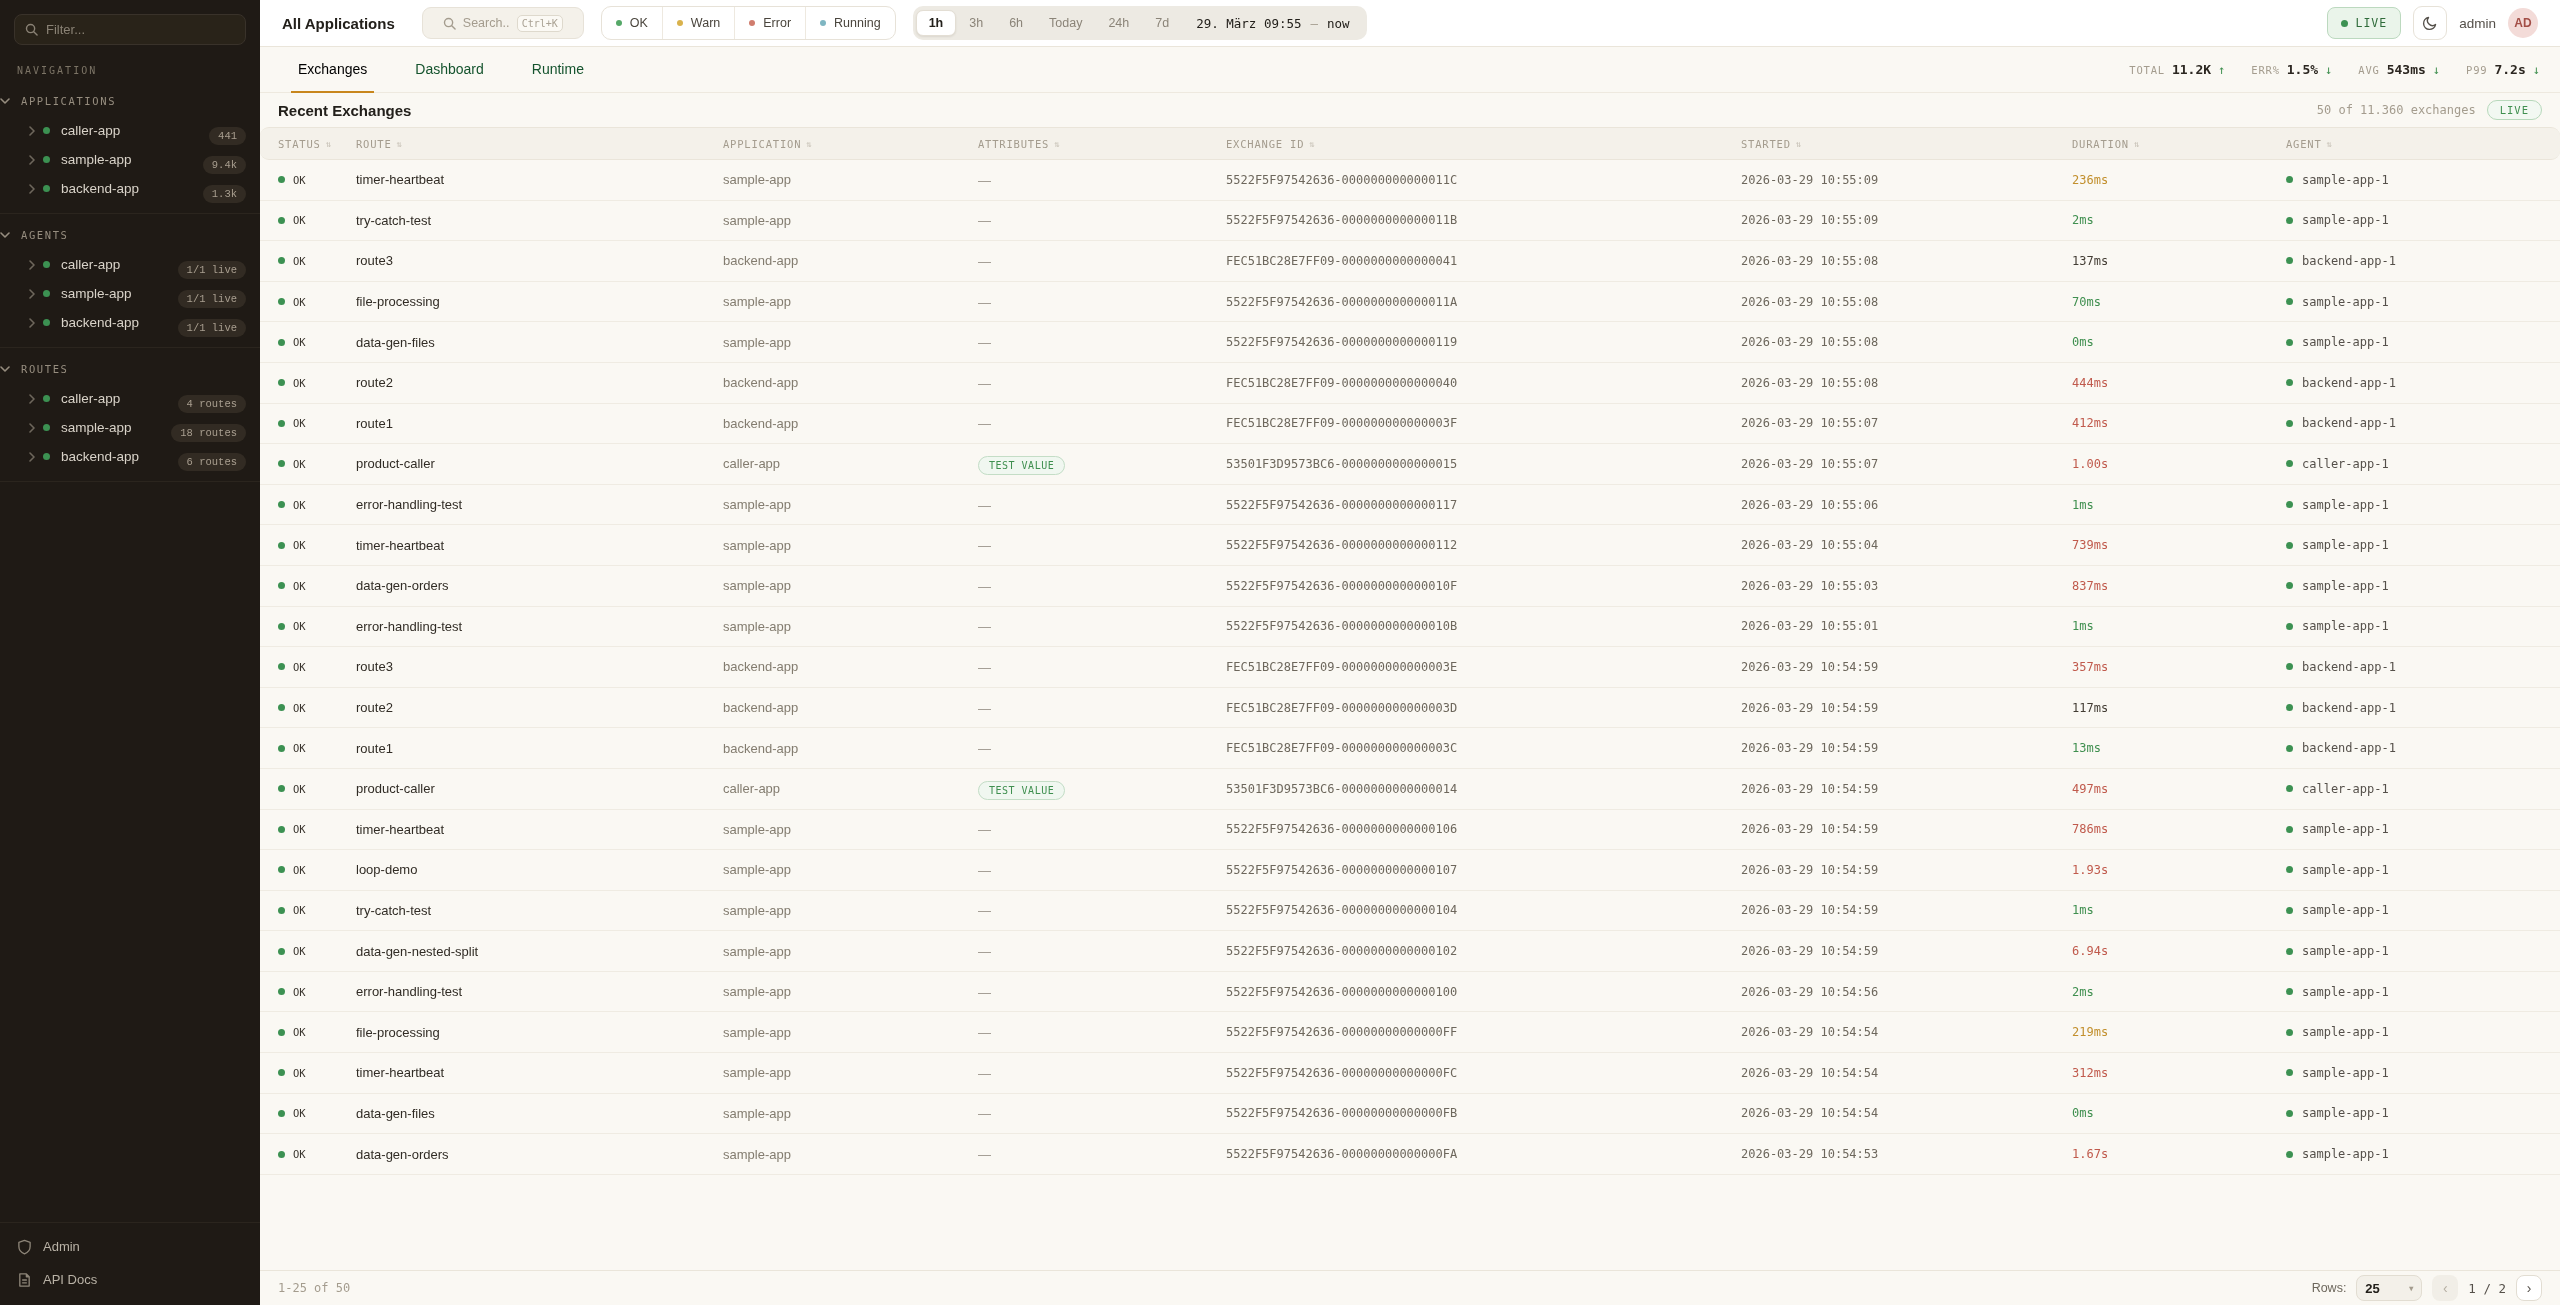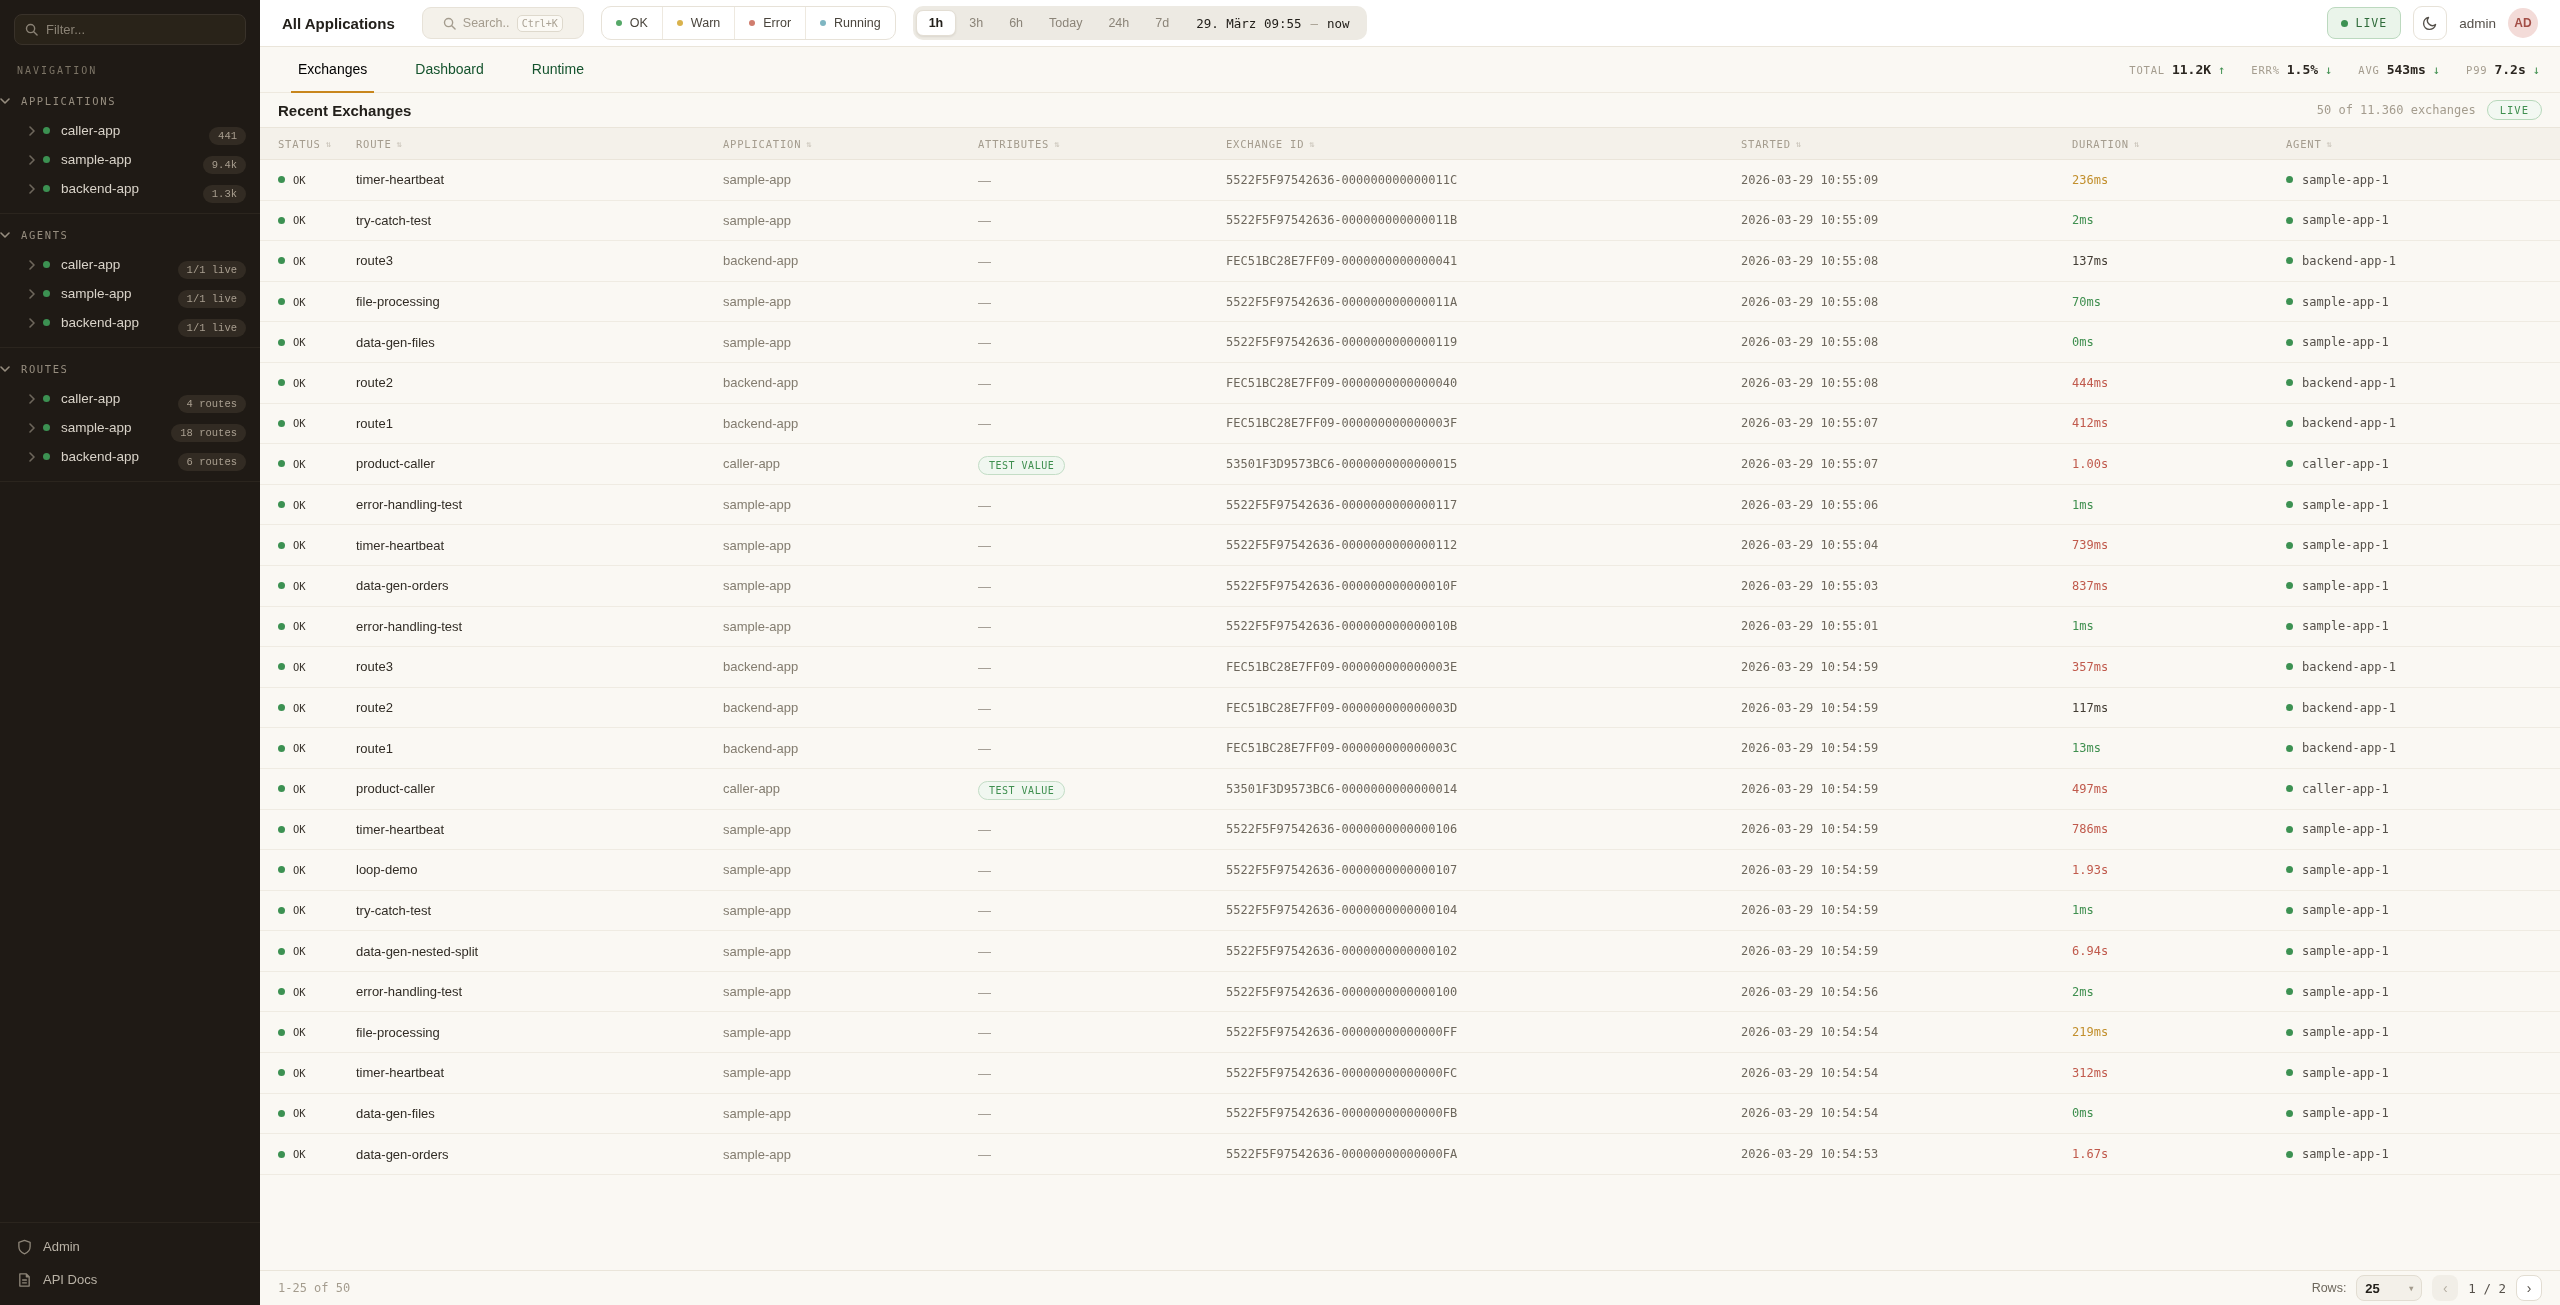--- a/index.html
+++ b/index.html
@@ -65,21 +65,21 @@
   .stat-value { font-family: "DejaVu Sans Mono", monospace; font-size: 13px; font-weight: bold; color: #2b2620; }
   .stat-arrow { color: #3f8f4f; font-size: 12px; font-family: "DejaVu Sans Mono", monospace; }
 
   .section-header { display: flex; align-items: center; justify-content: space-between; height: 34px; padding: 0 18px; flex: none; }
   .section-title { font-size: 15px; font-weight: bold; color: #23201b; }
   .section-right { display: flex; align-items: center; gap: 11px; }
   .count-text { font-family: "DejaVu Sans Mono", monospace; font-size: 12px; color: #a49c8e; }
   .live-pill { font-family: "DejaVu Sans Mono", monospace; font-size: 10.5px; letter-spacing: 1px; color: #3f8f4f; border: 1px solid #b7d8bb; background: #f2f8f2; border-radius: 999px; padding: 3px 12px; }
 
   .thead, .tr { display: grid; grid-template-columns: 78px 367px 255px 248px 515px 331px 214px 1fr; align-items: center; padding: 0 18px; }
-  .thead { height: 33px; background: #f4f1ea; border-top: 1px solid #eae5da; border-bottom: 1px solid #eae5da; flex: none; }
+  .thead { height: 33px; background: #f4f1ea; border-top: 1px solid #eae5da; border-bottom: 1px solid #eae5da; flex: none; border-radius: 9px; }
   .th { font-family: "DejaVu Sans Mono", monospace; font-size: 10.5px; letter-spacing: .8px; color: #a49c8e; display: flex; align-items: center; gap: 5px; cursor: pointer; white-space: nowrap; }
   .th-sort { font-size: 9px; opacity: .55; }
   .tbody { flex: none; }
   .tr { height: 40.6px; border-bottom: 1px solid #efebe2; cursor: pointer; }
   .td-status { display: flex; align-items: center; }
   .status-text { font-family: "DejaVu Sans Mono", monospace; font-size: 10.5px; color: #3a352e; margin-left: 8px; }
   .td-route { font-size: 13px; font-weight: 500; color: #312c25; white-space: nowrap; }
   .td-app { font-size: 13px; color: #837c6f; }
   .attr-dash { color: #9a938a; font-size: 13px; }
   .attr-badge { font-family: "DejaVu Sans Mono", monospace; font-size: 10px; letter-spacing: .5px; color: #3f8f4f; background: #f0f7f0; border: 1px solid #c4ddc6; border-radius: 999px; padding: 3px 10px; }

